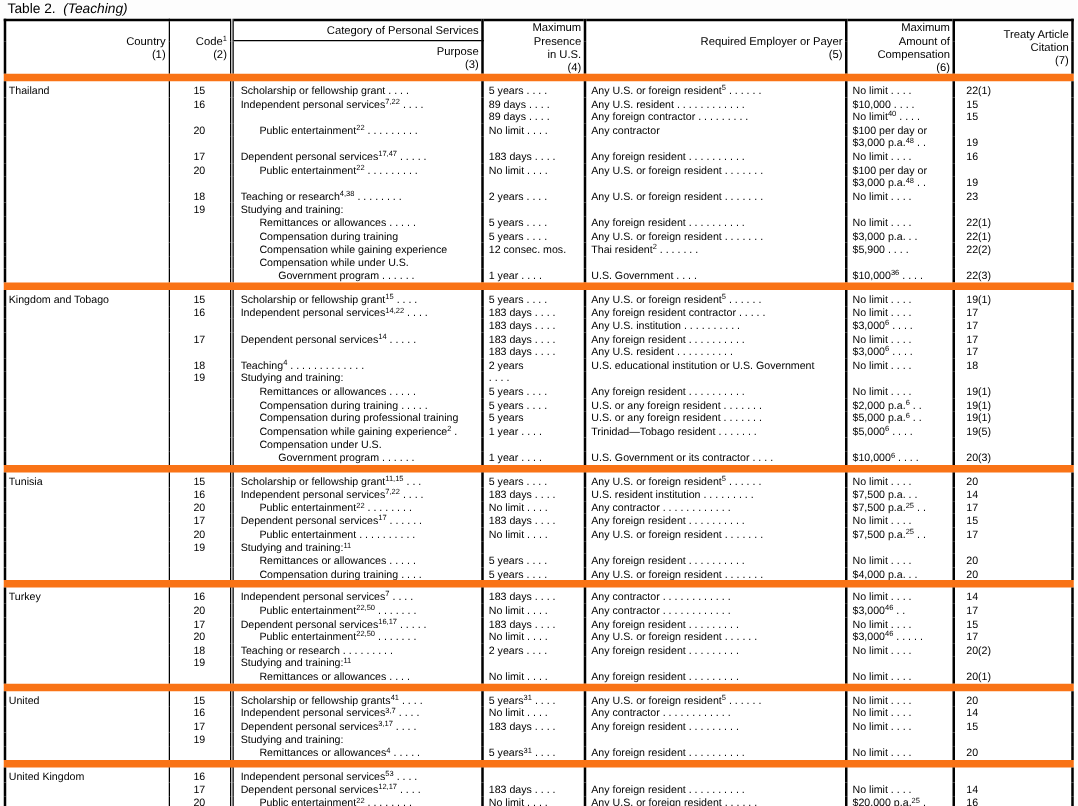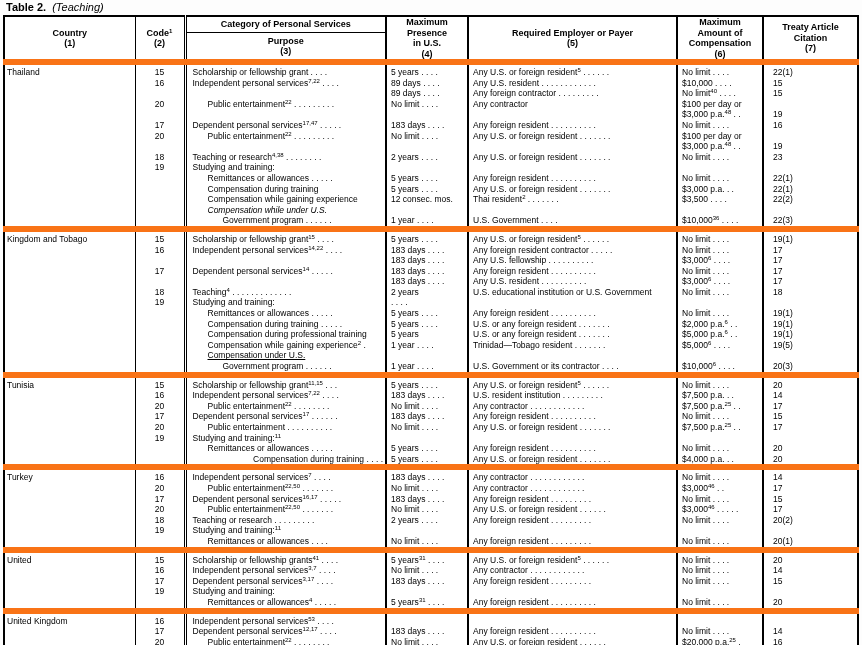--- a/index.html
+++ b/index.html
@@ -1,26 +1,26 @@
 <!DOCTYPE html>
 <html><head>
 <meta charset="utf-8">
 <style>
   html,body{margin:0;padding:0;background:#ffffff;}
   body{width:862px;height:645px;font-family:"Liberation Sans","DejaVu Sans",sans-serif;color:#000;}
   #page{position:relative;width:862px;height:645px;background:#fdfdfd;}
   #title{position:absolute;top:1px;left:6px;font-size:11px;white-space:nowrap;}
-  #title .t-bold{font-weight:bold;}
+  #title .t-bold{font-weight:normal;}
   #title .t-cont{font-style:italic;margin-left:6px;}
   table{border-collapse:collapse;table-layout:fixed;position:absolute;top:15px;left:3px;width:856px;background:#fff;}
   table{border:2px solid #000;border-bottom:3px solid #000;}
   col.w-country{width:131px;} col.w-code{width:50px;} col.w-purpose{width:201px;}
   col.w-pres{width:82px;} col.w-emp{width:209px;} col.w-comp{width:86px;} col.w-cit{width:95px;}
   th,td{padding:0 2px;font-size:8.5px;line-height:10.6px;white-space:nowrap;overflow:hidden;vertical-align:top;font-weight:normal;text-align:left;}
-  thead th{font-size:9px;line-height:10.5px;text-align:center;vertical-align:middle;white-space:pre-line;font-weight:bold;}
+  thead th{font-size:9px;line-height:10.5px;text-align:right;vertical-align:middle;white-space:pre-line;}
   thead{border-bottom:2px solid #000;}
   .b-thin{border-left:1px solid #000;}
   .b-dbl{border-left:3px double #000;}
   .b-med{border-left:2px solid #000;}
   .cat-group{border-bottom:1px solid #000;height:15px;}
   tbody{border-top:6px solid #f97316;}
   td.c-country{padding-top:2px;}
   td.c-code{text-align:center;}
   td.c-cit{padding-left:9px;}
   td.c-pres,td.c-emp,td.c-comp{padding-left:4px;}
@@ -155,26 +155,26 @@
       <td class="c-pres b-med">5 years . . . .</td>
       <td class="c-emp b-med">Any U.S. or foreign resident . . . . . . .</td>
       <td class="c-comp b-med">$3,000 p.a. . .</td>
       <td class="c-cit b-med">22(1)</td>
     </tr>
         <tr>
       <td class="c-code b-thin"></td>
       <td class="c-purpose b-dbl" style="padding-left: 21px;">Compensation while gaining experience</td>
       <td class="c-pres b-med">12 consec. mos.</td>
       <td class="c-emp b-med">Thai resident<sup>2</sup> . . . . . . .</td>
-      <td class="c-comp b-med">$3,500 . . . .</td>
+      <td class="c-comp b-med">$5,900 . . . .</td>
       <td class="c-cit b-med">22(2)</td>
     </tr>
         <tr>
       <td class="c-code b-thin"></td>
-      <td class="c-purpose b-dbl" style="padding-left: 21px; font-style: italic;">Compensation while under U.S.</td>
+      <td class="c-purpose b-dbl" style="padding-left: 21px;">Compensation while under U.S.</td>
       <td class="c-pres b-med"></td>
       <td class="c-emp b-med"></td>
       <td class="c-comp b-med"></td>
       <td class="c-cit b-med"></td>
     </tr>
         <tr>
       <td class="c-code b-thin"></td>
       <td class="c-purpose b-dbl" style="padding-left: 36px;">Government program . . . . . .</td>
       <td class="c-pres b-med">1 year . . . .</td>
       <td class="c-emp b-med">U.S. Government . . . .</td>
@@ -197,21 +197,21 @@
       <td class="c-purpose b-dbl" style="padding-left: 6px;">Independent personal services<sup>14,22</sup> . . . .</td>
       <td class="c-pres b-med">183 days . . . .</td>
       <td class="c-emp b-med">Any foreign resident contractor . . . . .</td>
       <td class="c-comp b-med">No limit . . . .</td>
       <td class="c-cit b-med">17</td>
     </tr>
         <tr>
       <td class="c-code b-thin"></td>
       <td class="c-purpose b-dbl" style="padding-left: 6px;"></td>
       <td class="c-pres b-med">183 days . . . .</td>
-      <td class="c-emp b-med">Any U.S. fellowship . . . . . . . . . .</td>
+      <td class="c-emp b-med">Any U.S. institution . . . . . . . . . .</td>
       <td class="c-comp b-med">$3,000<sup>6</sup> . . . .</td>
       <td class="c-cit b-med">17</td>
     </tr>
         <tr>
       <td class="c-code b-thin">17</td>
       <td class="c-purpose b-dbl" style="padding-left: 6px;">Dependent personal services<sup>14</sup> . . . . .</td>
       <td class="c-pres b-med">183 days . . . .</td>
       <td class="c-emp b-med">Any foreign resident . . . . . . . . . .</td>
       <td class="c-comp b-med">No limit . . . .</td>
       <td class="c-cit b-med">17</td>
@@ -267,21 +267,21 @@
         <tr>
       <td class="c-code b-thin"></td>
       <td class="c-purpose b-dbl" style="padding-left: 21px;">Compensation while gaining experience<sup>2</sup> .</td>
       <td class="c-pres b-med">1 year . . . .</td>
       <td class="c-emp b-med">Trinidad—Tobago resident . . . . . . .</td>
       <td class="c-comp b-med">$5,000<sup>6</sup> . . . .</td>
       <td class="c-cit b-med">19(5)</td>
     </tr>
         <tr>
       <td class="c-code b-thin"></td>
-      <td class="c-purpose b-dbl" style="padding-left: 21px; text-decoration: underline;">Compensation under U.S.</td>
+      <td class="c-purpose b-dbl" style="padding-left: 21px;">Compensation under U.S.</td>
       <td class="c-pres b-med"></td>
       <td class="c-emp b-med"></td>
       <td class="c-comp b-med"></td>
       <td class="c-cit b-med"></td>
     </tr>
         <tr>
       <td class="c-code b-thin"></td>
       <td class="c-purpose b-dbl" style="padding-left: 36px;">Government program . . . . . .</td>
       <td class="c-pres b-med">1 year . . . .</td>
       <td class="c-emp b-med">U.S. Government or its contractor . . . .</td>
@@ -342,21 +342,21 @@
         <tr>
       <td class="c-code b-thin"></td>
       <td class="c-purpose b-dbl" style="padding-left: 21px;">Remittances or allowances . . . . .</td>
       <td class="c-pres b-med">5 years . . . .</td>
       <td class="c-emp b-med">Any foreign resident . . . . . . . . . .</td>
       <td class="c-comp b-med">No limit . . . .</td>
       <td class="c-cit b-med">20</td>
     </tr>
         <tr>
       <td class="c-code b-thin"></td>
-      <td class="c-purpose b-dbl" style="padding-left: 21px; text-align: right;">Compensation during training . . . .</td>
+      <td class="c-purpose b-dbl" style="padding-left: 21px;">Compensation during training . . . .</td>
       <td class="c-pres b-med">5 years . . . .</td>
       <td class="c-emp b-med">Any U.S. or foreign resident . . . . . . .</td>
       <td class="c-comp b-med">$4,000 p.a. . .</td>
       <td class="c-cit b-med">20</td>
     </tr>
       </tbody>
       <tbody>
         <tr>
       <td class="c-country" rowspan="7">Turkey</td>
           <td class="c-code b-thin">16</td>

